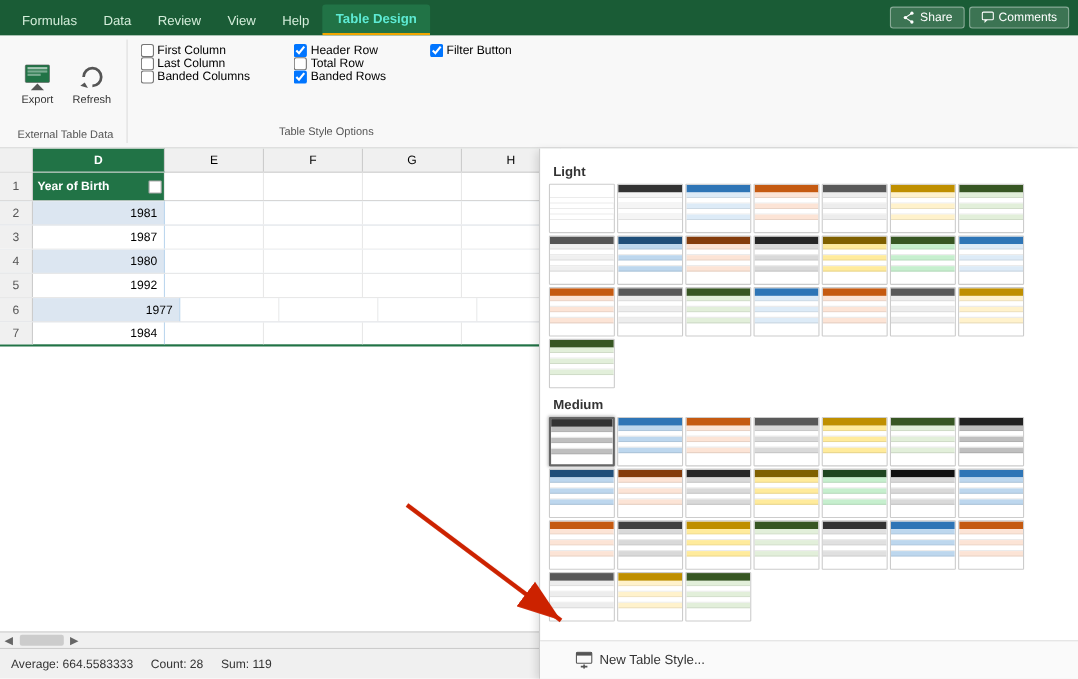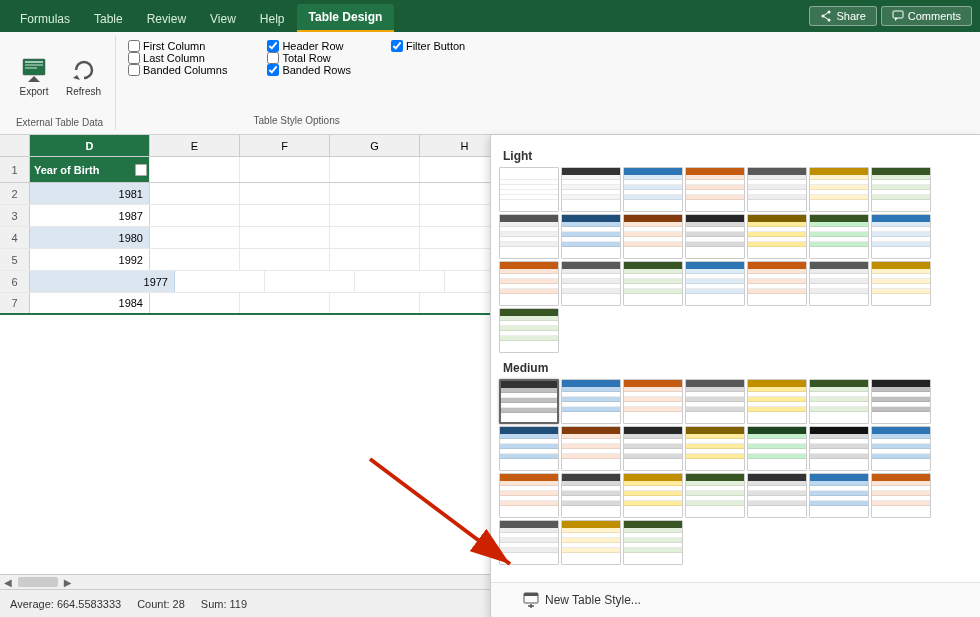--- a/index.html
+++ b/index.html
@@ -1,21 +1,21 @@
 <!DOCTYPE html>
 <html><head>
   <meta charset="utf-8">
   <style>
     * { box-sizing: border-box; margin: 0; padding: 0; }
     body { font-family: 'Segoe UI', Arial, sans-serif; font-size: 12px; background: #f0f0f0; width: 980px; height: 617px; overflow: hidden; }
 
     
     .ribbon-area { background: #217346; height: 135px; position: relative; }
     .ribbon-tab { padding: 6px 12px; font-size: 12px; color: #d4edda; cursor: pointer; border-radius: 3px 3px 0 0; }
-    .ribbon-tab.active { background: #217346; color: #ffffff; font-weight: bold; border-bottom: 2px solid #f0a500; }
+    .ribbon-tab.active { background: #217346; color: #5eead4; font-weight: bold; border-bottom: 2px solid #f0a500; }
     .top-btn { background: rgba(255,255,255,0.15); color: white; border: 1px solid rgba(255,255,255,0.4); padding: 3px 10px; border-radius: 3px; font-size: 11px; cursor: pointer; display: flex; align-items: center; gap: 4px; }
 
     .ribbon-content { background: #f8f8f8; height: 103px; border-bottom: 1px solid #d0d0d0; display: flex; align-items: stretch; padding: 4px; gap: 4px; }
     
     .ribbon-group { display: flex; flex-direction: column; align-items: center; padding: 2px 8px; border-right: 1px solid #ddd; min-width: 80px; }
     .ribbon-group-buttons { display: flex; gap: 4px; align-items: center; flex: 1; }
     .ribbon-group-label { font-size: 10px; color: #666; margin-top: auto; padding-top: 2px; }
     
     .ribbon-btn-large { display: flex; flex-direction: column; align-items: center; justify-content: center; padding: 4px 6px; border-radius: 3px; cursor: pointer; min-width: 36px; }
     .ribbon-btn-icon { width: 32px; height: 32px; display: flex; align-items: center; justify-content: center; }
@@ -47,21 +47,21 @@
     .style-panel-scroll::-webkit-scrollbar-track { background: #f0f0f0; }
     .style-panel-scroll::-webkit-scrollbar-thumb { background: #ccc; border-radius: 2px; }
   </style>
 </head>
 <body>
 
 <div class="ribbon-area">
 
   <div style="background:#1a5c36; height:32px; display:flex; align-items:flex-end; padding-left:8px; position:relative;">
     <div class="ribbon-tab">Formulas</div>
-    <div class="ribbon-tab">Table</div>
+    <div class="ribbon-tab">Data</div>
     <div class="ribbon-tab">Review</div>
     <div class="ribbon-tab">View</div>
     <div class="ribbon-tab">Help</div>
     <div class="ribbon-tab active">Table Design</div>
 
     <div style="position:absolute; right:0; top:0; display:flex; height:32px; align-items:center; gap:4px; padding-right:8px;">
       <button class="top-btn">
         <svg width="12" height="12" viewBox="0 0 12 12">
             <circle cx="9" cy="2" r="1.5" fill="white"></circle>
             <circle cx="9" cy="10" r="1.5" fill="white"></circle>
@@ -204,21 +204,21 @@
     <div style="display:flex; height:22px; border-bottom:1px solid #e8e8e8;">
       <div style="width:30px; background:#f0f0f0; border-right:1px solid #ccc; display:flex; align-items:center; justify-content:center; font-size:11px; color:#555;">5</div>
       <div style="width:120px; border-right:1px solid #bdd7ee; display:flex; align-items:center; justify-content:flex-end; padding:0 6px; font-size:11px;">1992</div>
       <div style="width:90px; border-right:1px solid #e8e8e8;"></div>
       <div style="width:90px; border-right:1px solid #e8e8e8;"></div>
       <div style="width:90px; border-right:1px solid #e8e8e8;"></div>
       <div style="width:90px; border-right:1px solid #e8e8e8;"></div>
     </div>
     <div style="display:flex; height:22px; border-bottom:1px solid #e8e8e8; background:#dce6f1;">
       <div style="width:30px; background:#f0f0f0; border-right:1px solid #ccc; display:flex; align-items:center; justify-content:center; font-size:11px; color:#555;">6</div>
-      <div style="width:145px; border-right:1px solid #bdd7ee; display:flex; align-items:center; justify-content:flex-end; padding:0 6px; font-size:11px;">1977</div>
+      <div style="width:134px; border-right:1px solid #bdd7ee; display:flex; align-items:center; justify-content:flex-end; padding:0 6px; font-size:11px;">1977</div>
       <div style="width:90px; border-right:1px solid #e8e8e8; background:white;"></div>
       <div style="width:90px; border-right:1px solid #e8e8e8; background:white;"></div>
       <div style="width:90px; border-right:1px solid #e8e8e8; background:white;"></div>
       <div style="width:90px; border-right:1px solid #e8e8e8; background:white;"></div>
     </div>
     <div style="display:flex; height:22px; border-bottom:2px solid #217346;">
       <div style="width:30px; background:#f0f0f0; border-right:1px solid #ccc; display:flex; align-items:center; justify-content:center; font-size:11px; color:#555;">7</div>
       <div style="width:120px; border-right:1px solid #bdd7ee; display:flex; align-items:center; justify-content:flex-end; padding:0 6px; font-size:11px;">1984</div>
       <div style="width:90px; border-right:1px solid #e8e8e8;"></div>
       <div style="width:90px; border-right:1px solid #e8e8e8;"></div>

